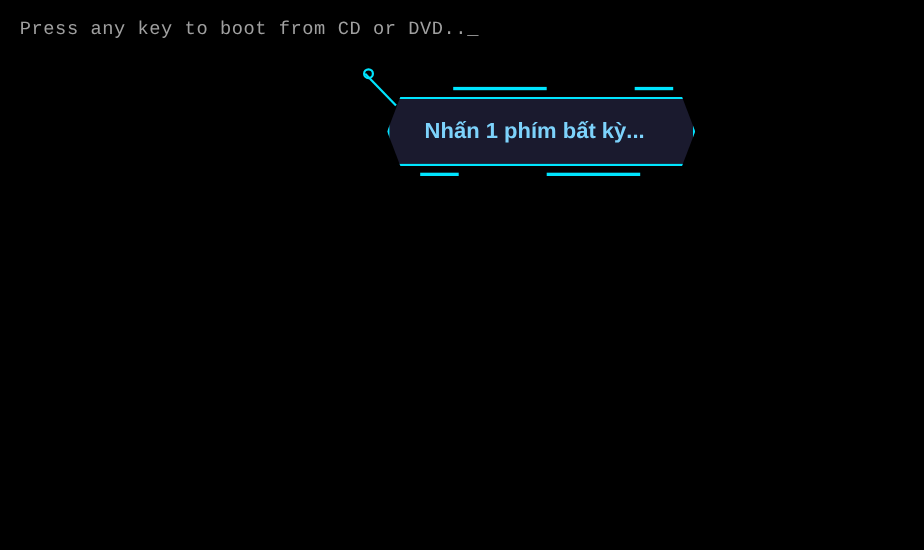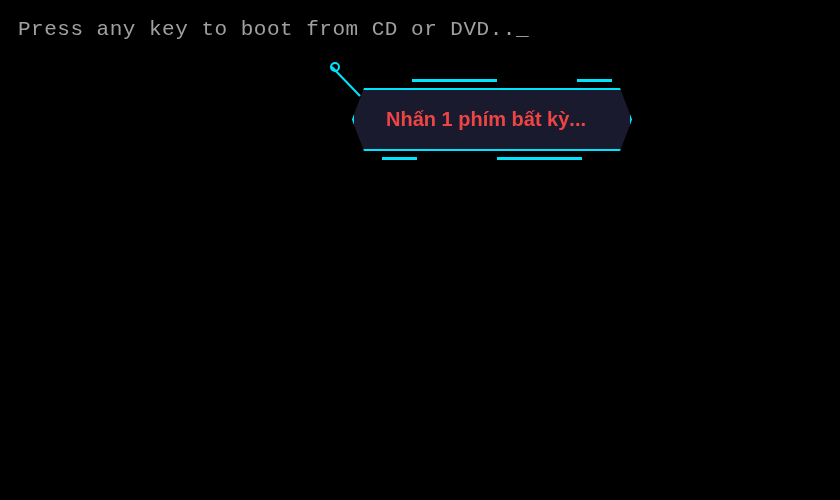--- a/index.html
+++ b/index.html
@@ -15,21 +15,21 @@
       overflow: hidden;
       font-family: 'Courier New', Courier, monospace;
       position: relative;
     }
 
     #terminal-text {
       position: absolute;
       top: 18px;
       left: 18px;
       color: #a0a0a0;
-      font-size: 21px;
+      font-size: 17px;
       letter-spacing: 0.5px;
     }
 
     
     #connector-dot {
       position: absolute;
       top: 62px;
       left: 330px;
       width: 10px;
       height: 10px;
@@ -56,21 +56,21 @@
         calc(100% - 12px) 0%,
         100% 50%,
         calc(100% - 12px) 100%,
         12px 100%,
         0% 50%
       );
       min-width: 280px;
     }
 
     #tooltip-text {
-      color: #ef4444;
+      color: #7dd3fc;
       font-family: Arial, sans-serif;
       font-size: 20px;
       font-weight: bold;
       white-space: nowrap;
     }
   </style>
 </head>
 <body>
 
 <div id="terminal-text">Press any key to boot from CD or DVD.._</div>

